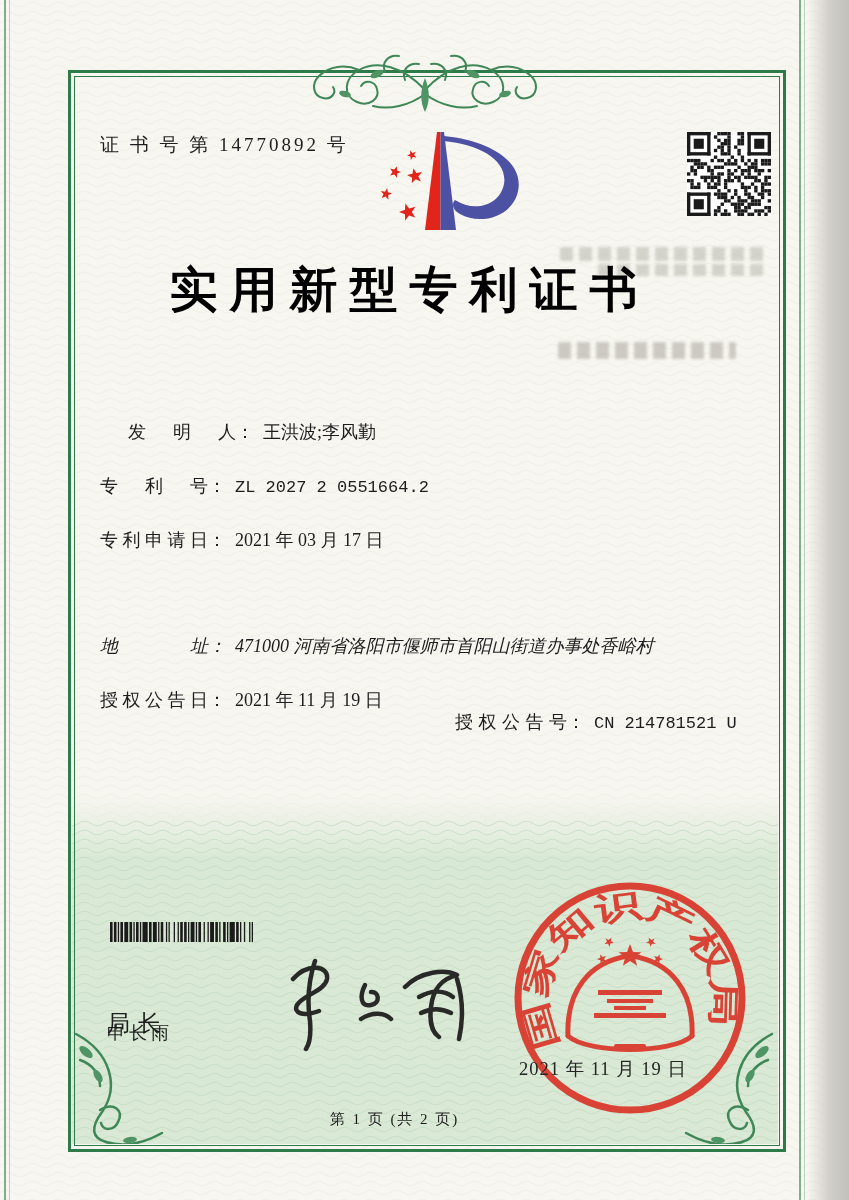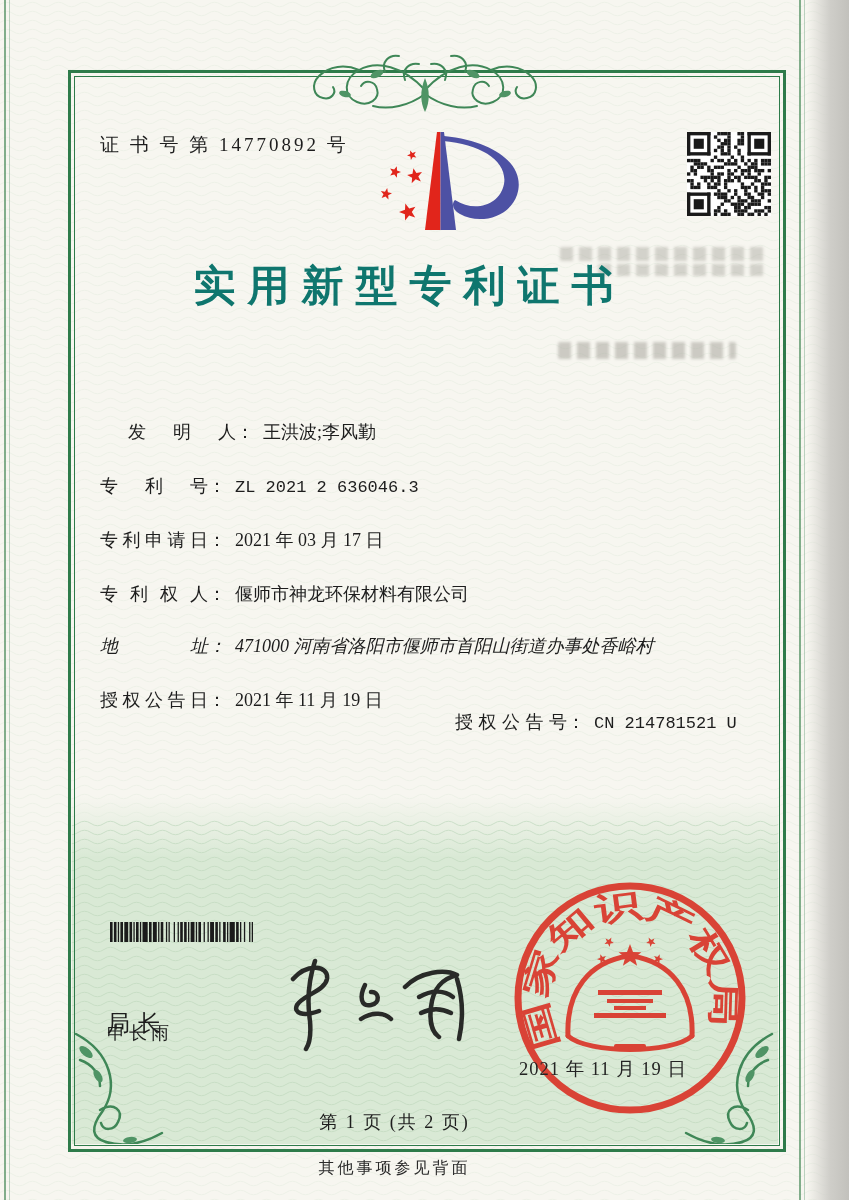--- a/index.html
+++ b/index.html
@@ -11,35 +11,35 @@
   .edge-l2{position:absolute;left:9px;top:0;width:1px;height:100%;background:#7fae8d;opacity:.5;}
   .edge-r1{position:absolute;left:799px;top:0;width:2px;height:100%;background:#5a9468;opacity:.75;}
   .edge-r2{position:absolute;left:804px;top:0;width:1px;height:100%;background:#7fae8d;opacity:.5;}
   .right-gray{position:absolute;right:0;top:0;width:42px;height:100%;
               background:linear-gradient(90deg,rgba(201,200,195,0) 0%,#cfcec9 55%,#c2c1bc 100%);}
   
   .outer-frame{position:absolute;left:68px;top:70px;width:712px;height:1076px;border:3px solid #2e7b4a;}
   .inner-frame{position:absolute;left:3px;top:3px;right:3px;bottom:3px;border:1px solid #2e7b4a;}
   
   .certno{position:absolute;left:100px;top:132px;font-size:19px;letter-spacing:3px;}
-  .title{position:absolute;left:0;right:30px;top:258px;text-align:center;font-size:42px;
-         font-weight:bold;letter-spacing:12px;color:#0f766e;}
+  .title{position:absolute;left:0;right:30px;top:258px;text-align:center;font-size:48px;
+         font-weight:bold;letter-spacing:12px;color:#000000;}
   .row{position:absolute;left:100px;font-size:18px;white-space:nowrap;}
   .flabel{display:inline-block;width:108px;text-align:justify;text-align-last:justify;vertical-align:bottom;}
   .fvalue{margin-left:9px;}
   .mono{font-family:"Liberation Mono","DejaVu Sans Mono",monospace;font-size:17px;}
   .grant2{position:absolute;left:455px;top:710px;font-size:18px;white-space:nowrap;}
   .grant2 .flabel{width:112px;}
   .paras{position:absolute;left:96px;top:716px;width:668px;font-size:16.5px;line-height:31.5px;
          text-align:justify;color:#222;}
   .paras p{margin:0;text-indent:2em;}
   .director-title{position:absolute;left:107px;top:984px;font-size:23px;letter-spacing:8px;margin-top:24px;}
   .director-name{position:absolute;left:107px;top:1021px;font-size:18px;letter-spacing:4px;}
   .seal-date{position:absolute;left:519px;top:1056px;font-size:18.5px;letter-spacing:1px;color:#242424;z-index:6;}
-  .pagenum{position:absolute;left:0;right:60px;top:1110px;text-align:center;font-size:18px;letter-spacing:2px;}
+  .pagenum{position:absolute;left:0;right:60px;top:1110px;text-align:center;font-size:15px;letter-spacing:2px;}
   .backnote{position:absolute;left:0;right:60px;top:1158px;text-align:center;font-size:16px;letter-spacing:3px;color:#2a2a2a;}
   
   .ghost{position:absolute;filter:blur(1.4px);opacity:.45;border-radius:2px;
          background:repeating-linear-gradient(90deg,#a9a79f 0 13px,rgba(0,0,0,0) 13px 19px);}
   .g1{left:560px;top:247px;width:205px;height:14px;}
   .g2{left:598px;top:264px;width:166px;height:12px;}
   .g3{left:558px;top:342px;width:178px;height:17px;opacity:.55;}
   .seal-wrap{position:absolute;left:510px;top:878px;width:240px;height:240px;z-index:5;opacity:.93;}
   .sig-wrap{position:absolute;left:245px;top:945px;width:230px;height:120px;z-index:4;}
   .logo-wrap{position:absolute;left:358px;top:120px;width:185px;height:120px;}
@@ -388,27 +388,24 @@
         <rect x="6.72" y="67.2" w="10.08" width="10.08" height="10.08" fill="#1a1a1a"></rect>
       </svg>
   </div>
 
   <div class="title z3">实用新型专利证书</div>
 
   <div class="row z3" style="top:420px;margin-left:28px;">
     <span class="flabel">发明人</span><span>：</span><span class="fvalue">王洪波;李风勤</span>
   </div>
   <div class="row z3" style="top:474px;">
-    <span class="flabel">专利号</span><span>：</span><span class="fvalue mono">ZL 2021 2 636046.3</span>
+    <span class="flabel">专利号</span><span>：</span><span class="fvalue mono">ZL 2027 2 0551664.2</span>
   </div>
   <div class="row z3" style="top:528px;">
     <span class="flabel">专利申请日</span><span>：</span><span class="fvalue">2021 年 03 月 17 日</span>
-  </div>
-  <div class="row z3" style="top:582px;">
-    <span class="flabel">专利权人</span><span>：</span><span class="fvalue">偃师市神龙环保材料有限公司</span>
   </div>
   <div class="row z3" style="top:634px;font-style:italic;">
     <span class="flabel">地址</span><span>：</span><span class="fvalue">471000 河南省洛阳市偃师市首阳山街道办事处香峪村</span>
   </div>
 
   <div class="row z3" style="top:688px;">
     <span class="flabel">授权公告日</span><span>：</span><span class="fvalue">2021 年 11 月 19 日</span>
   </div>
   <div class="grant2 z3">
     <span class="flabel">授权公告号</span><span>：</span><span class="fvalue mono">CN 214781521 U</span>
@@ -504,15 +501,14 @@
         <path d="M58,158 C56,112 80,84 118,78"></path>
         <path d="M182,158 C184,112 160,84 122,78"></path>
         <path d="M58,158 C78,176 162,176 182,158"></path>
       </g>
     </svg>
   </div>
 
   <div class="seal-date">2021 年 11 月 19 日</div>
 
   <div class="pagenum z3">第 1 页 (共 2 页)</div>
-  <div class="backnote">其他事项参见背面</div>
 
 </div>
 
 </body></html>

